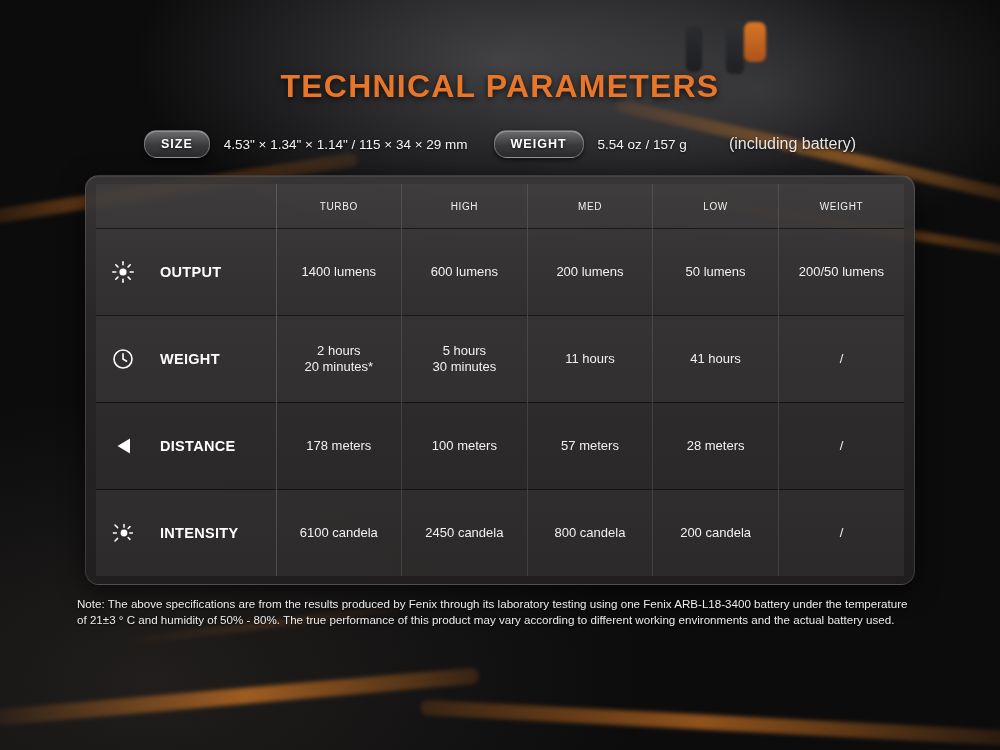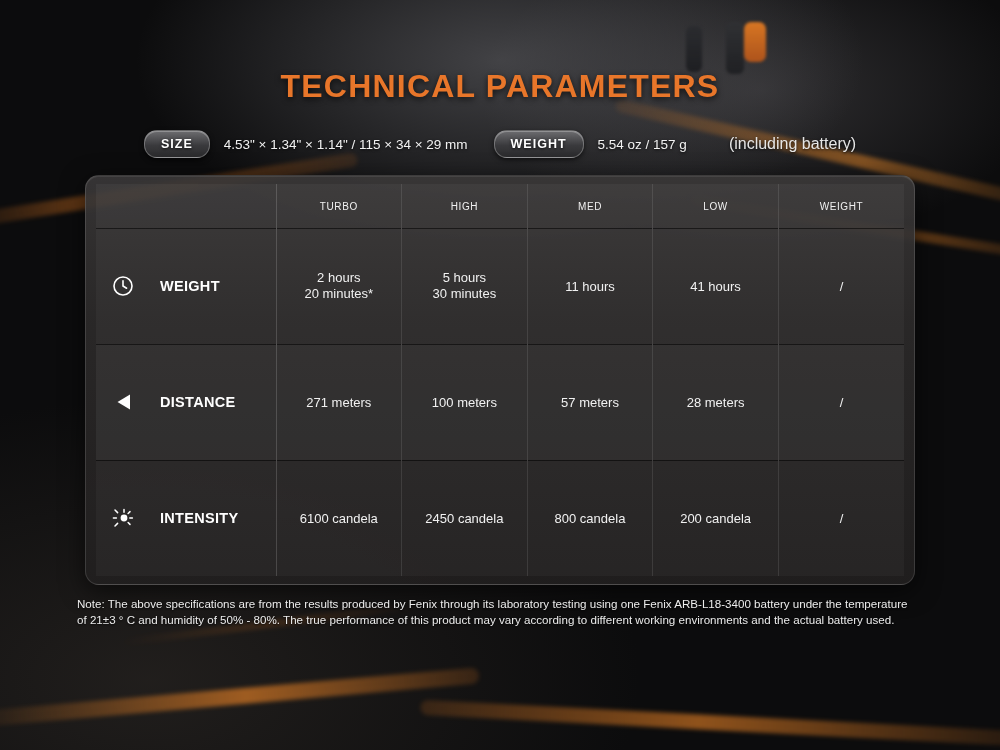--- a/index.html
+++ b/index.html
@@ -249,20 +249,38 @@
           <th></th>
           <th class="colhead vline">TURBO</th>
           <th class="colhead sep">HIGH</th>
           <th class="colhead sep">MED</th>
           <th class="colhead sep">LOW</th>
           <th class="colhead sep">WEIGHT</th>
         </tr>
       </thead>
       <tbody>
 
+        <tr>
+          <td>
+            <div class="labelcell">
+              <span class="ico">
+                <svg viewBox="0 0 24 24" width="24" height="24" fill="none" stroke="#ffffff" stroke-width="1.6" stroke-linecap="round">
+                  <circle cx="12" cy="12" r="3.6" fill="#ffffff" stroke="none"></circle>
+                  <path d="M12 1.8v3M12 19.2v3M1.8 12h3M19.2 12h3M4.8 4.8l2.1 2.1M17.1 17.1l2.1 2.1M19.2 4.8l-2.1 2.1M6.9 17.1l-2.1 2.1"></path>
+                </svg>
+              </span>
+              <span class="rowlabel">OUTPUT</span>
+            </div>
+          </td>
+          <td class="vline">1400 lumens</td>
+          <td class="sep">600 lumens</td>
+          <td class="sep">200 lumens</td>
+          <td class="sep">50 lumens</td>
+          <td class="sep">200/50 lumens</td>
+        </tr>
 
         <tr>
           <td>
             <div class="labelcell">
               <span class="ico">
                 <svg viewBox="0 0 24 24" width="24" height="24" fill="none" stroke="#ffffff" stroke-width="1.6" stroke-linecap="round">
                   <circle cx="12" cy="12" r="9"></circle>
                   <path d="M12 6.8V12l3.6 2.2"></path>
                 </svg>
               </span>
@@ -282,21 +300,21 @@
           <td>
             <div class="labelcell">
               <span class="ico">
                 <svg viewBox="0 0 24 24" width="24" height="24">
                   <path d="M19 4.5 L6.5 12 L19 19.5 Z" fill="#ffffff"></path>
                 </svg>
               </span>
               <span class="rowlabel">DISTANCE</span>
             </div>
           </td>
-          <td class="vline">271 meters</td>
+          <td class="vline">178 meters</td>
           <td class="sep">100 meters</td>
           <td class="sep">57 meters</td>
           <td class="sep">28 meters</td>
           <td class="sep">/</td>
         </tr>
 
         <tr>
           <td>
             <div class="labelcell">
               <span class="ico">

